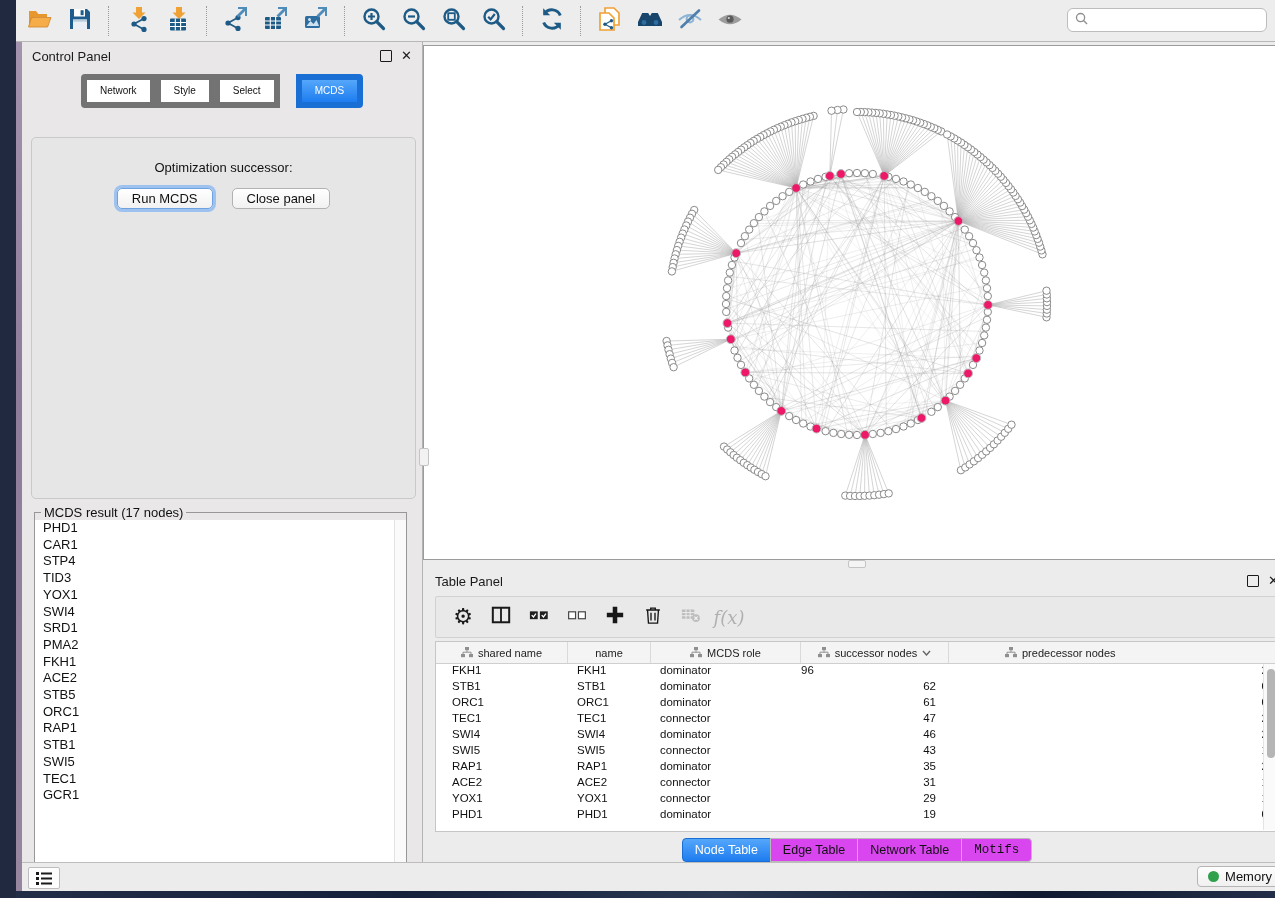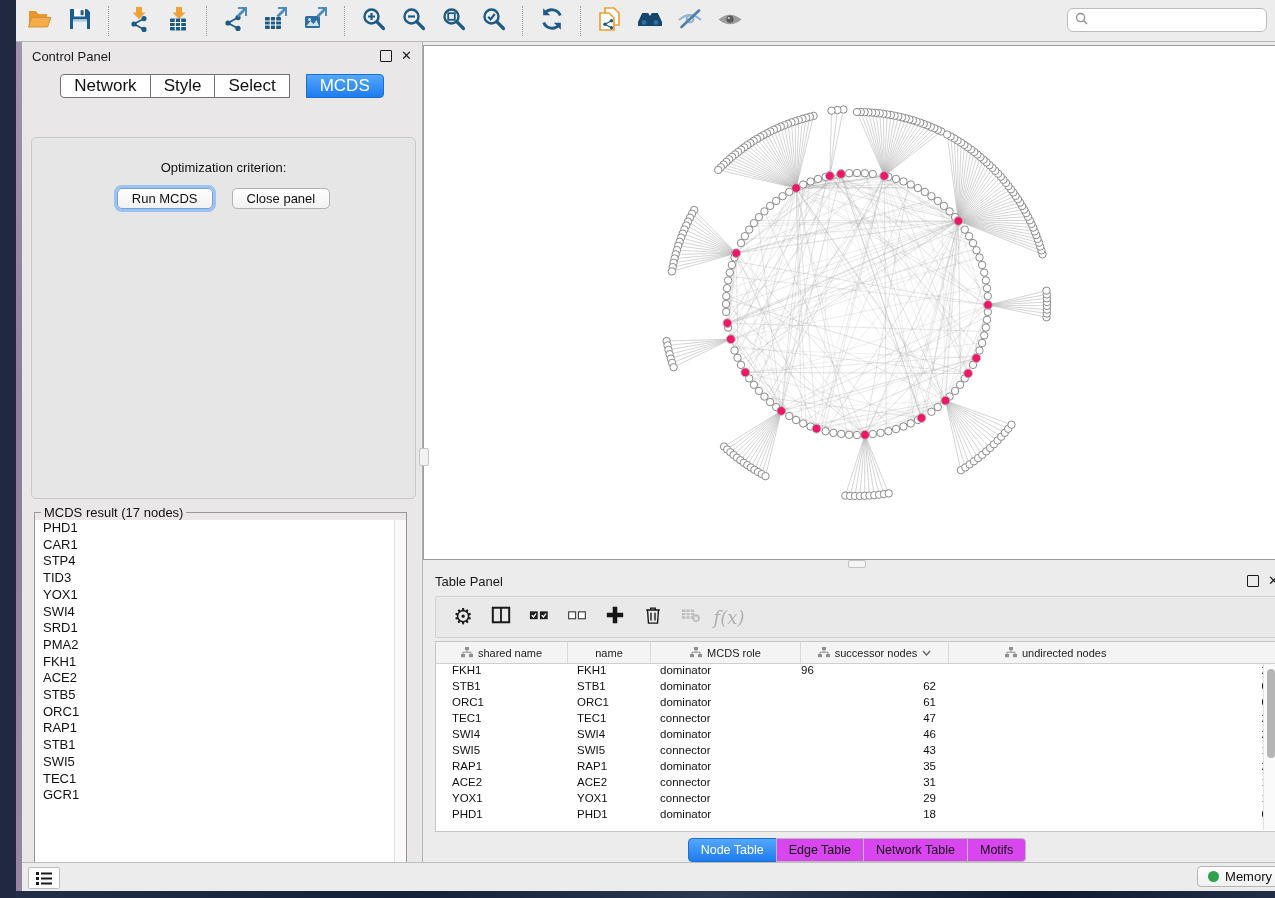--- a/index.html
+++ b/index.html
@@ -23,22 +23,22 @@
     background:linear-gradient(90deg,#222e47,#15203a 30%,#2a3852 55%,#101b31 80%,#232f49);}
   
   .control-panel{position:absolute;left:6px;top:42px;width:401px;height:820px;background:#e9e7e8;
     border-right:1px solid #b3b3b3;box-sizing:border-box;}
   .panel-header{height:28px;display:flex;align-items:center;padding:0 10px;}
   .panel-title{font-size:13px;color:#1a1a1a;flex:1;}
   .win-btns{display:flex;align-items:center;gap:9px;}
   .win-float{width:10px;height:10px;border:1.6px solid #1a1a1a;border-radius:1px;display:inline-block;}
   .win-close{font-size:13px;font-weight:bold;color:#1a1a1a;line-height:10px;}
   .cp-tabs{display:flex;justify-content:center;position:relative;z-index:2;margin-top:4px;}
-  .cp-tab{height:22px;line-height:22px;padding:0 13px;background:#fff;border:1px solid #737373;
-    font-size:17px;color:#111;margin-left:-1px;}
+  .cp-tab{height:22px;line-height:22px;padding:0 13px;background:#fff;border:6px solid #737373;
+    font-size:10px;color:#111;margin-left:-1px;}
   .cp-tab:first-child{border-radius:4px 0 0 4px;margin-left:0;}
   .cp-tab:last-child{border-radius:0 4px 4px 0;}
   .cp-tab.sel{background:linear-gradient(180deg,#55a7fb,#1e7cf0);border-color:#1a6fd4;color:#fff;margin-left:16px;}
   .cp-inner{position:absolute;left:9px;top:95px;width:383px;height:360px;background:#e7e6e7;
     border:1px solid #c9c9c9;border-radius:5px;}
   .opt-label{text-align:center;font-size:13px;color:#111;margin-top:22px;}
   .dropdown{margin:12px auto 0;width:312px;height:23px;background:#fff;border:1px solid #b6b6b6;
     border-radius:4px;display:flex;align-items:center;box-sizing:border-box;}
   .dropdown .dd-text{flex:1;font-size:13px;padding-left:9px;color:#111;white-space:nowrap;}
   .dd-stepper{width:19px;height:21px;background:linear-gradient(180deg,#5aa9fb,#2a80ef);
@@ -86,21 +86,21 @@
     border-right:1px solid #dadada;box-sizing:border-box;}
   .th-cell:last-child{border-right:none;justify-content:flex-start;padding-left:56px;}
   .tbl-row{display:flex;height:16px;}
   .td-cell{font-size:11.5px;color:#111;box-sizing:border-box;white-space:nowrap;overflow:hidden;}
   .tbl-scroll{position:absolute;right:1px;top:22px;width:13px;height:166px;background:#fafafa;border-left:1px solid #e4e4e4;}
   .tbl-thumb{position:absolute;left:2.5px;top:5px;width:8px;height:89px;background:#b5b5b5;border-radius:4px;}
   .tp-tabs{display:flex;justify-content:center;margin-top:6px;}
   .tp-tab{height:22px;line-height:22px;padding:0 12px;background:#d946ef;border:1px solid #b9b9b9;
     margin-left:-1px;font-size:12.5px;color:#111;}
   .tp-tab:first-child{border-radius:4px 0 0 4px;margin-left:0;}
-  .tp-tab:last-child{border-radius:0 4px 4px 0;}
+  .tp-tab:last-child{border-radius:0 4px 4px 0;font-family:Liberation Mono, monospace;}
   .tp-tab.sel{background:linear-gradient(180deg,#55a7fb,#1e7cf0);border-color:#1a6fd4;color:#fff;}
   
   .status-bar{position:absolute;left:6px;top:862px;width:1269px;height:29px;background:#ececec;
     border-top:1px solid #bdbdbd;box-sizing:border-box;}
   .status-left-btn{position:absolute;left:6px;top:4px;width:30px;height:20px;background:#fdfdfd;
     border:1px solid #bdbdbd;border-radius:2px;display:flex;align-items:center;justify-content:center;}
   .memory-btn{position:absolute;right:8px;top:3px;height:21px;padding:0 10px;
     background:linear-gradient(180deg,#fdfdfd,#f0f0f0);border:1px solid #b5b5b5;border-radius:4px;
     display:flex;align-items:center;gap:6px;font-size:13px;color:#111;font-family:inherit;}
   .memory-dot{width:11px;height:11px;border-radius:50%;}
@@ -290,21 +290,21 @@
         <span class="win-close">✕</span>
       </span>
     </div>
     <div class="cp-tabs" id="cp-tabs">
         <div class="cp-tab">Network</div>
         <div class="cp-tab">Style</div>
         <div class="cp-tab">Select</div>
         <div class="cp-tab sel">MCDS</div>
       </div>
     <div class="cp-inner">
-      <div class="opt-label">Optimization criterion:</div>
+      <div class="opt-label">Optimization successor:</div>
       <div class="btn-row">
         <button class="mac-btn focused">Run MCDS</button>
         <button class="mac-btn">Close panel</button>
       </div>
     </div>
     <fieldset class="mcds-fieldset">
       <legend>MCDS result (17 nodes)</legend>
       <div class="mcds-list" id="mcds-list">
         <div class="mcds-scroll"></div>
       <div class="mcds-item">PHD1</div>
@@ -1113,21 +1113,21 @@
                 <path d="M1 1l3.5 4L8 1" fill="none" stroke="#666" stroke-width="1.4"></path>
               </svg>
             </div>
             <div class="th-cell" style="flex: 1 1 0%;">
               <svg width="12" height="11" viewBox="0 0 12 11">
                 <rect x="4" y="0" width="4" height="3.2" fill="#8f8f8f"></rect>
                 <rect x="0" y="7" width="4" height="3.2" fill="#8f8f8f"></rect>
                 <rect x="8" y="7" width="4" height="3.2" fill="#8f8f8f"></rect>
                 <path d="M6 3.2v2M2 7V5.2h8V7" stroke="#8f8f8f" fill="none"></path>
               </svg>
-              <span>undirected nodes</span>
+              <span>predecessor nodes</span>
             </div>
           </div>
         <div id="tbl-body">
             <div class="tbl-row">
               <div class="td-cell" style="width: 132px; padding-left: 16px;">FKH1</div>
               <div class="td-cell" style="width: 83px; padding-left: 9px;">FKH1</div>
               <div class="td-cell" style="width: 150px; padding-left: 9px;">dominator</div>
               <div class="td-cell" style="width: 148px; padding-right: 13px;">96</div>
               <div class="td-cell" style="flex: 1 1 0%; text-align: right; padding-right: 10px;">2</div>
             </div>
@@ -1184,21 +1184,21 @@
               <div class="td-cell" style="width: 132px; padding-left: 16px;">YOX1</div>
               <div class="td-cell" style="width: 83px; padding-left: 9px;">YOX1</div>
               <div class="td-cell" style="width: 150px; padding-left: 9px;">connector</div>
               <div class="td-cell" style="width: 148px; text-align: right; padding-right: 13px;">29</div>
               <div class="td-cell" style="flex: 1 1 0%; text-align: right; padding-right: 10px;">1</div>
             </div>
             <div class="tbl-row">
               <div class="td-cell" style="width: 132px; padding-left: 16px;">PHD1</div>
               <div class="td-cell" style="width: 83px; padding-left: 9px;">PHD1</div>
               <div class="td-cell" style="width: 150px; padding-left: 9px;">dominator</div>
-              <div class="td-cell" style="width: 148px; text-align: right; padding-right: 13px;">18</div>
+              <div class="td-cell" style="width: 148px; text-align: right; padding-right: 13px;">19</div>
               <div class="td-cell" style="flex: 1 1 0%; text-align: right; padding-right: 10px;">0</div>
             </div>
           </div>
         <div class="tbl-scroll">
           <div class="tbl-thumb"></div>
         </div>
       </div>
       <div class="tp-tabs" id="tp-tabs">
           <div class="tp-tab sel">Node Table</div>
           <div class="tp-tab">Edge Table</div>

